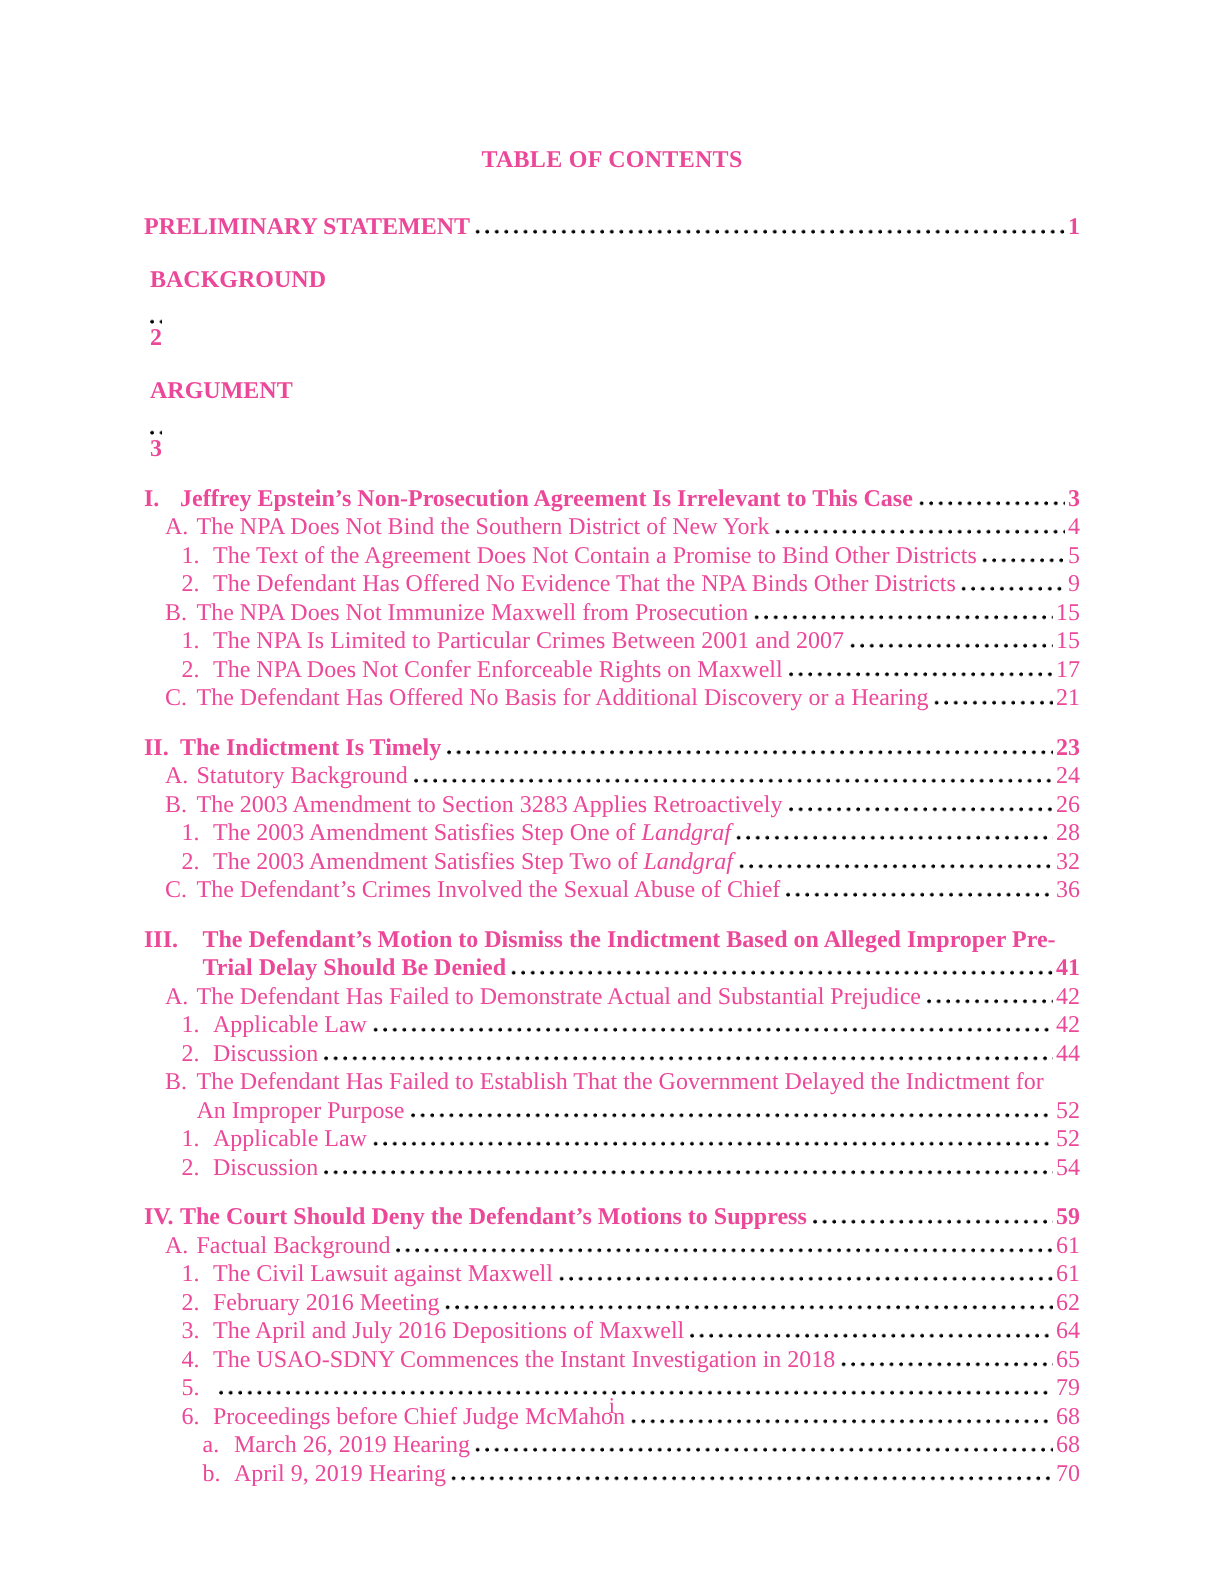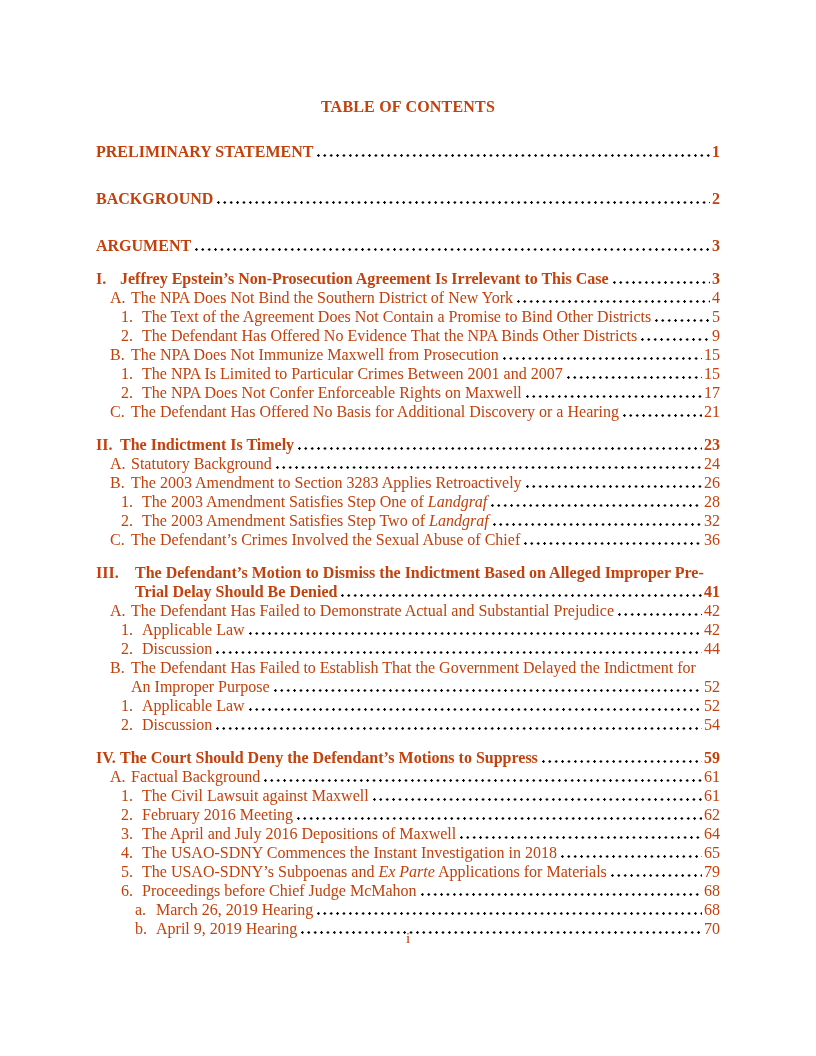--- a/index.html
+++ b/index.html
@@ -1,21 +1,21 @@
 <!DOCTYPE html>
 <html><head>
 <meta charset="utf-8">
 <style>
   html, body { margin: 0; padding: 0; background: #ffffff; }
   .page {
     position: relative;
     width: 816px;
     height: 1056px;
     background: #ffffff;
-    color: #c2410c;
+    color: #ec4899;
     font-family: "Liberation Serif", "DejaVu Serif", serif;
     font-size: 16px;
     line-height: 19px;
     overflow: hidden;
   }
   .doc-title {
     margin: 0;
     padding-top: 97px;
     font-size: 16px;
     font-weight: bold;
@@ -37,21 +37,21 @@
   .lvl2 { padding-left: 14px; }
   .lvl2 .lbl { display: inline-block; min-width: 21px; }
   .lvl3 { padding-left: 25px; }
   .lvl3 .lbl { display: inline-block; min-width: 21px; }
   .lvl4 { padding-left: 39px; }
   .lvl4 .lbl { display: inline-block; min-width: 21px; }
   .cont-lvl1 { padding-left: 39px; }
   .cont-lvl2 { padding-left: 35px; }
   .bold { font-weight: bold; }
   .it { font-style: italic; text-align: right; }
-  .gap-lg { margin-top: 28px; }
+  .gap-lg { margin-top: 16px; flex-direction: column; }
   .gap-md { margin-top: 14px; }
   .leader {
     flex: 1 1 20px;
     min-width: 8px;
     height: 3px;
     margin: 0 2px 0 4px;
     background-image: radial-gradient(circle at 1.4px 1.5px, #000 1.05px, transparent 1.4px);
     background-size: 6.4px 3px;
     background-repeat: repeat-x;
     background-position: left bottom;
@@ -250,21 +250,20 @@
         <span class="pg">64</span>
       </div>
       <div class="row lvl3">
         <span class="lbl">4.</span>
         <span class="txt"><span class="seg">The USAO-SDNY Commences the Instant Investigation in 2018 </span></span>
         <span class="leader"></span>
         <span class="pg">65</span>
       </div>
       <div class="row lvl3">
         <span class="lbl">5.</span>
-        <span class="txt"><span class="seg">The USAO-SDNY’s Subpoenas and </span><span class="seg it">Ex Parte</span><span class="seg"> Applications for Materials </span></span>
         <span class="leader"></span>
         <span class="pg">79</span>
       </div>
       <div class="row lvl3">
         <span class="lbl">6.</span>
         <span class="txt"><span class="seg">Proceedings before Chief Judge McMahon </span></span>
         <span class="leader"></span>
         <span class="pg">68</span>
       </div>
       <div class="row lvl4">

